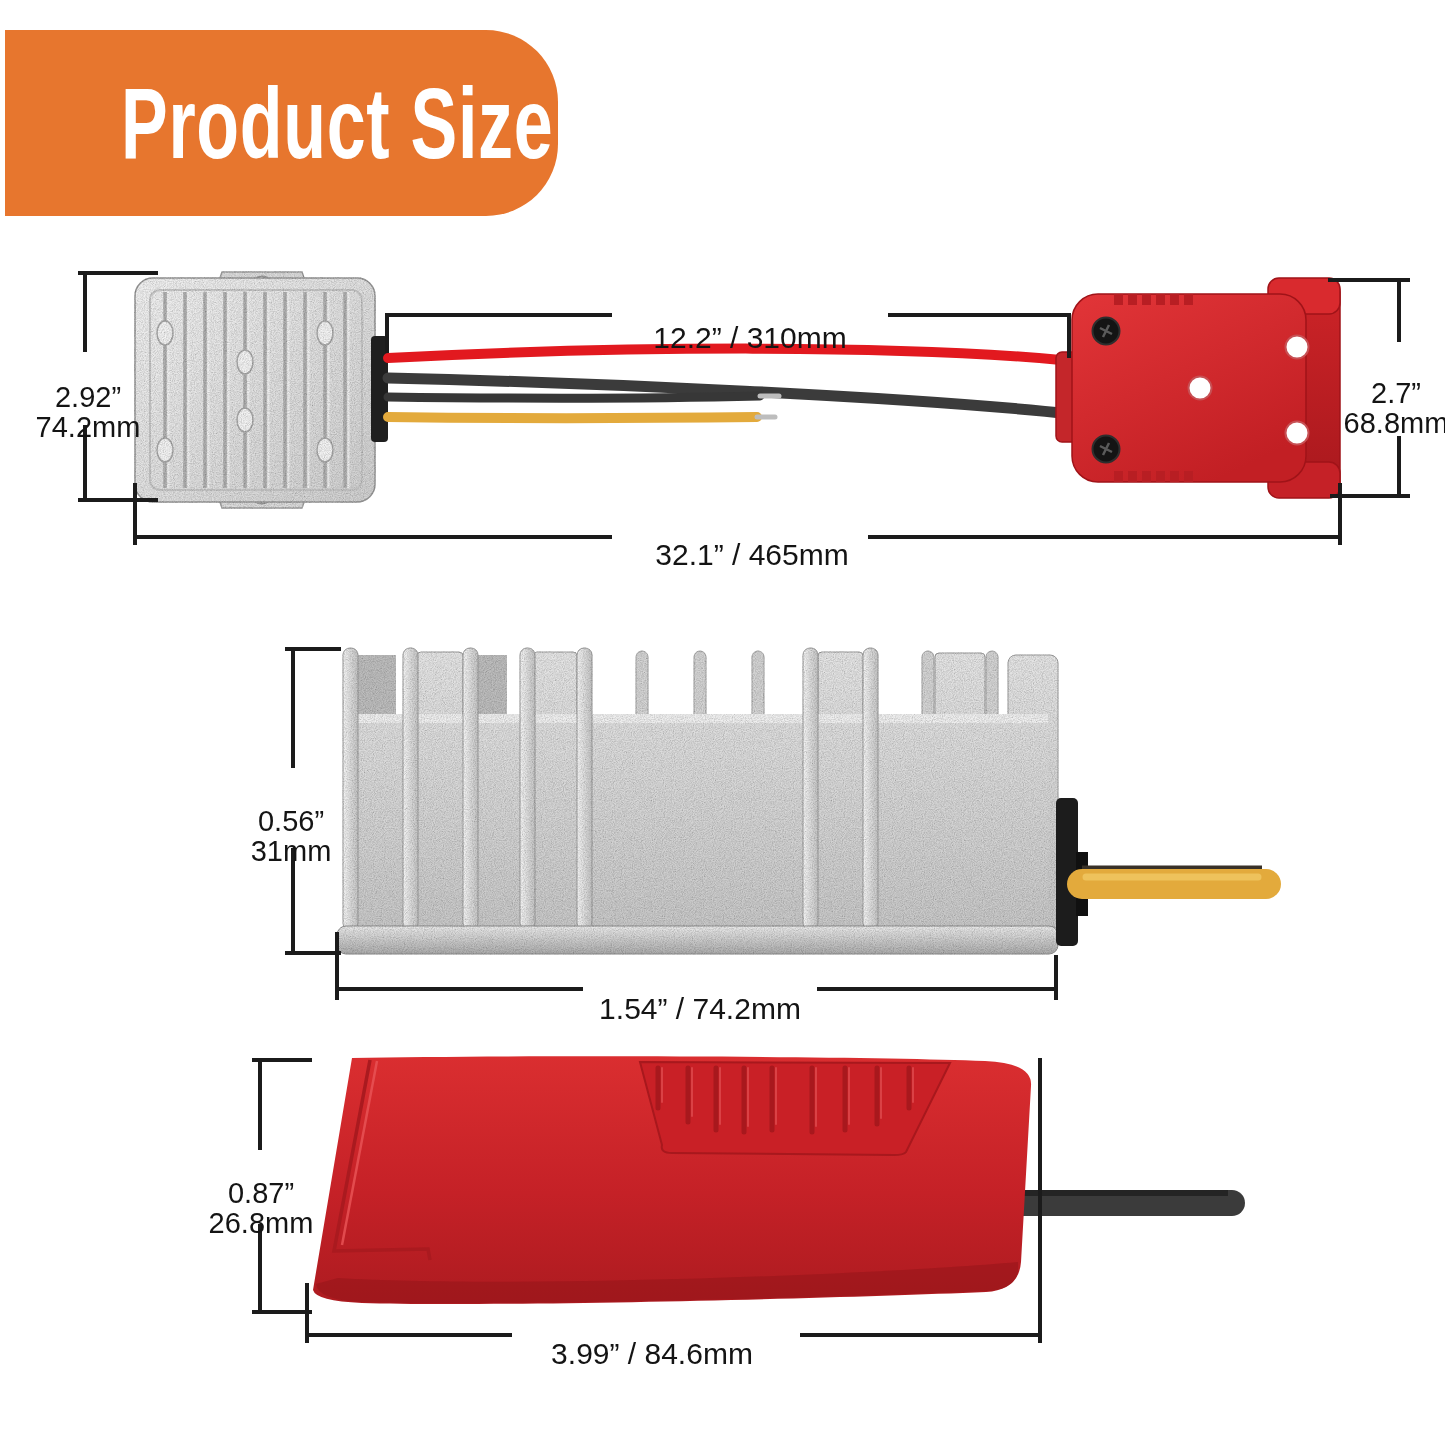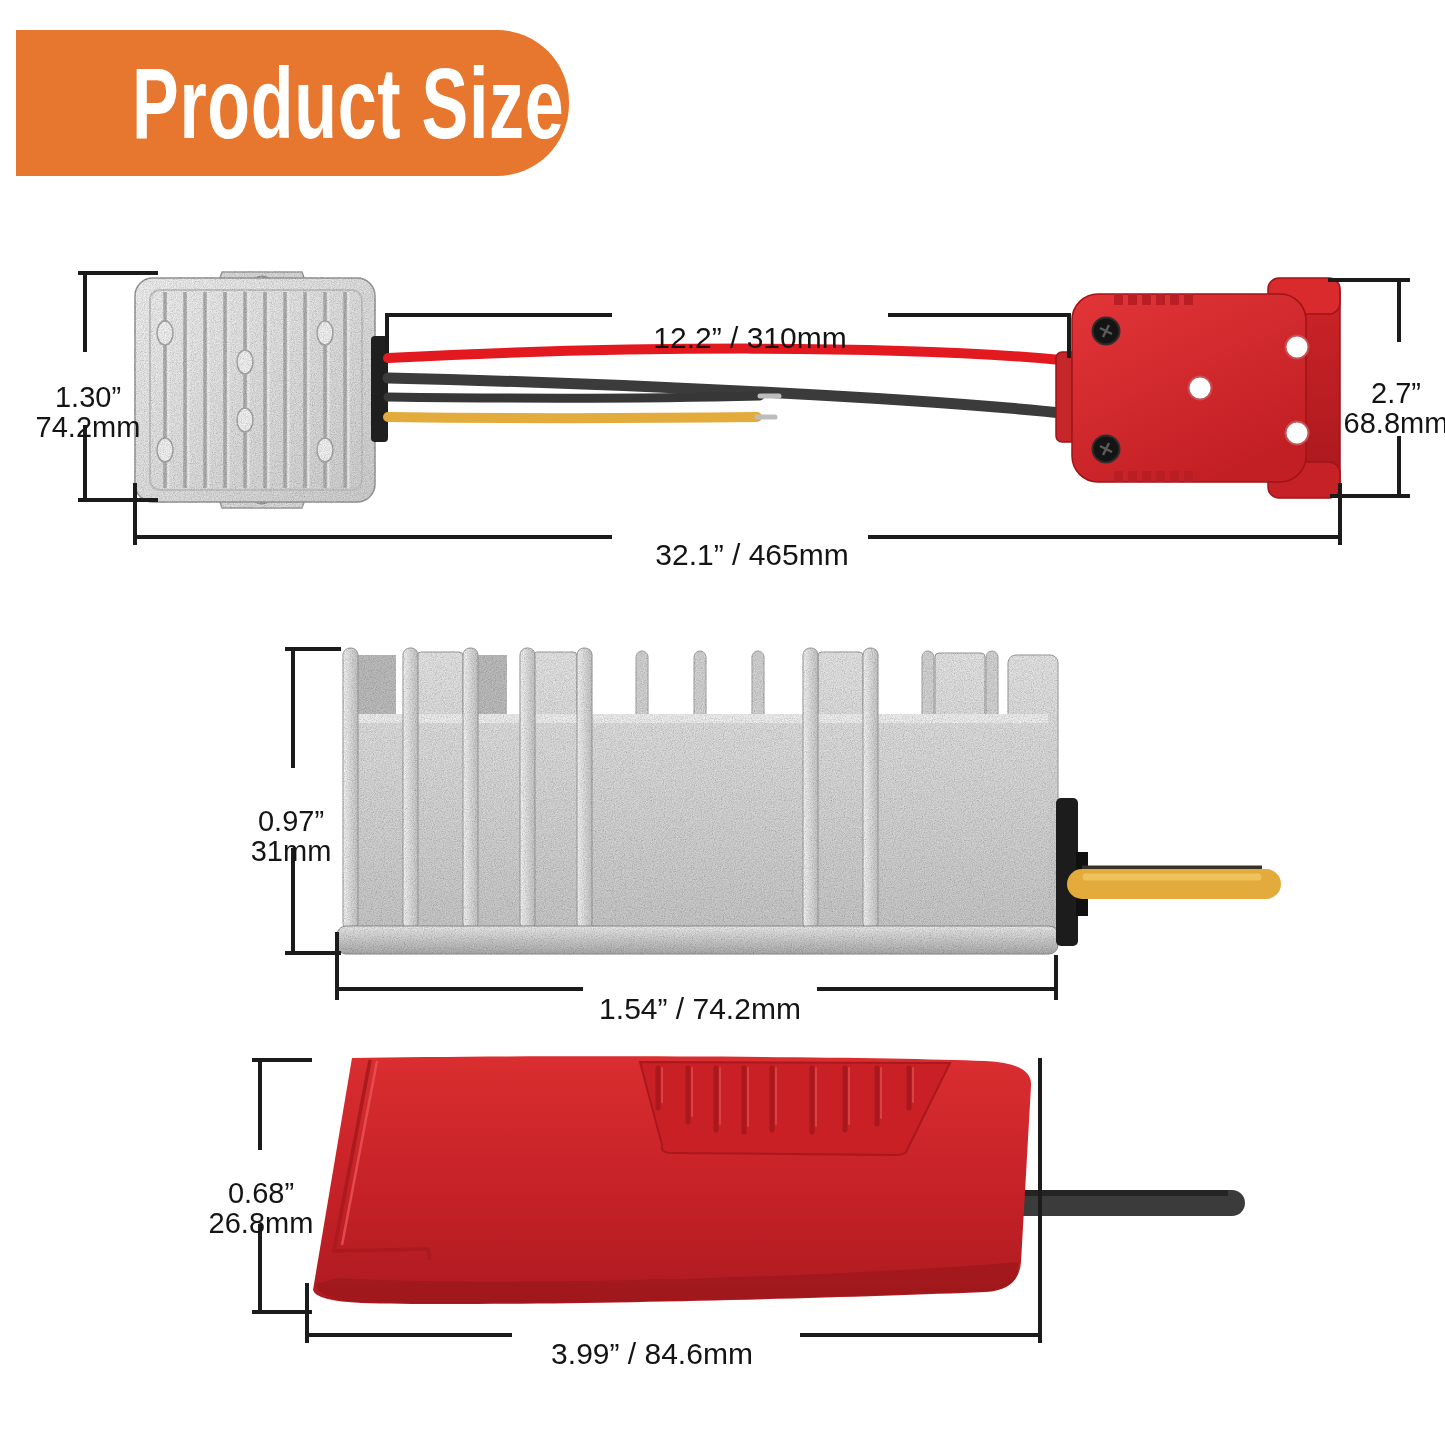--- a/index.html
+++ b/index.html
@@ -1,18 +1,18 @@
 <!DOCTYPE html>
 <html style="--banner-orange: #E7762E; --adapter-red: #D2262B; --wire-red: #E2191F; --wire-yellow: #E3AA3C; --wire-black: #3B3B3B; --heatsink-silver: #D6D6D6; --dimension-line: #1B1B1B; --label-text: #141414;"><head>
 <meta charset="utf-8">
 <style>
   html,body{margin:0;padding:0;background:#fff;}
   .page{position:relative;width:1445px;height:1445px;overflow:hidden;background:#fff;
         font-family:"Liberation Sans",sans-serif;}
-  .banner{position:absolute;left:16px;top:30px;width:553px;height:146px;
+  .banner{position:absolute;left:5px;top:30px;width:553px;height:186px;
           background:var(--banner-orange,#E7762E);border-radius:0 72px 72px 0;
           display:flex;align-items:center;}
   .banner-text{color:#fff;font-weight:bold;font-size:100px;line-height:100px;
           transform:scaleX(.70);transform-origin:0 50%;margin-left:116px;
           letter-spacing:1px;white-space:nowrap;}
   .dim-label{position:absolute;transform:translateX(-50%);text-align:center;
           color:var(--label-text,#141414);font-size:30px;line-height:30px;white-space:nowrap;margin-top:20px;}
   .dim-label.stacked{font-size:29px;line-height:30px;}
   svg.art{position:absolute;left:0;top:0;}
   .dim{stroke:var(--dimension-line,#1B1B1B);stroke-width:4;fill:none;}
@@ -174,32 +174,32 @@
     <path class="dim" d="M387 313 V353 M1069 313 V358 M387 315 H612 M888 315 H1069"></path>
     <path class="dim" d="M1328 280 H1410 M1330 496 H1410 M1399 280 V342 M1399 436 V496"></path>
     <path class="dim" d="M135 483 V545 M1340 483 V545 M135 537 H612 M868 537 H1340"></path>
     <path class="dim" d="M285 649 H341 M285 953 H341 M293 649 V768 M293 848 V953"></path>
     <path class="dim" d="M337 932 V1000 M1056 955 V1000 M337 989 H583 M817 989 H1056"></path>
     <path class="dim" d="M252 1060 H312 M252 1312 H312 M260 1060 V1150 M260 1224 V1312"></path>
     <path class="dim" d="M307 1283 V1343 M1040 1058 V1343 M307 1335 H512 M800 1335 H1040"></path>
   </svg>
 
   <div class="dim-label stacked" style="left:88px;top:362px;">
-    <div>1.30”</div>
+    <div>2.92”</div>
     <div>74.2mm</div>
   </div>
   <div class="dim-label" style="left:750px;top:303px;">12.2” / 310mm</div>
   <div class="dim-label stacked" style="left:1396px;top:358px;">
     <div>2.7”</div>
     <div>68.8mm</div>
   </div>
   <div class="dim-label" style="left:752px;top:520px;">32.1” / 465mm</div>
   <div class="dim-label stacked" style="left:291px;top:786px;">
-    <div>0.97”</div>
+    <div>0.56”</div>
     <div>31mm</div>
   </div>
   <div class="dim-label" style="left:700px;top:974px;">1.54” / 74.2mm</div>
   <div class="dim-label stacked" style="left:261px;top:1158px;">
-    <div>0.68”</div>
+    <div>0.87”</div>
     <div>26.8mm</div>
   </div>
   <div class="dim-label" style="left:652px;top:1319px;">3.99” / 84.6mm</div>
 </div>
 
 </body></html>

